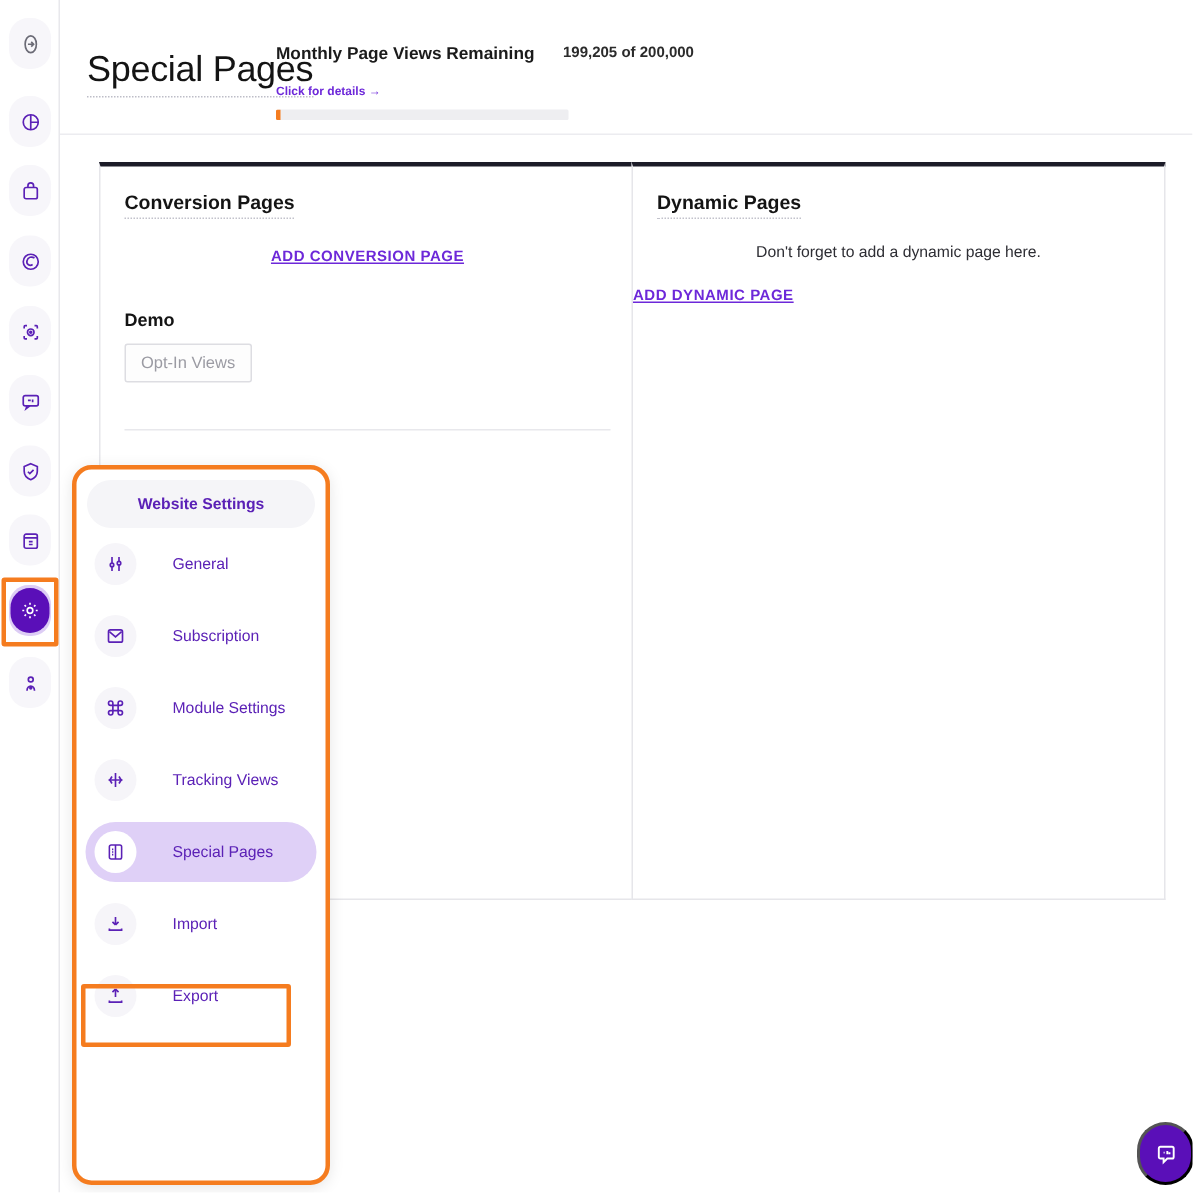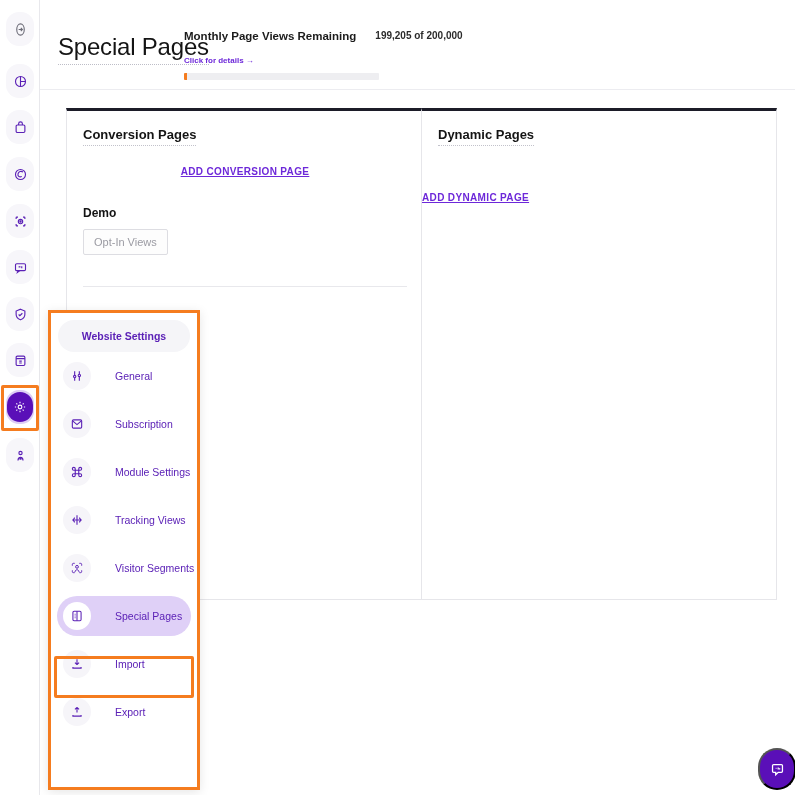--- a/index.html
+++ b/index.html
@@ -214,25 +214,25 @@
     top: 175px;
     height: 1px;
     background: #e8e8ec;
   }
 
   
   #settings-menu {
     position: absolute;
     left: 48px;
     top: 310px;
-    width: 152px;
+    width: 172px;
     height: 480px;
     background: #ffffff;
     border: 3px solid #f57c1f;
-    border-radius: 0;
+    border-radius: 13px;
     box-shadow: 0 2px 10px rgba(0,0,0,0.10);
     z-index: 40;
   }
   #menu-header {
     margin: 7px 7px 4px 7px;
     height: 32px;
     border-radius: 16px;
     background: #f5f5f8;
     display: flex;
     align-items: center;
@@ -406,20 +406,21 @@
     <section class="card" id="card-conversion">
       <h2 class="card-title">Conversion Pages</h2>
       <a class="link-action" id="add-conversion-link" href="#">ADD CONVERSION PAGE</a>
       <div id="conv-group-name">Demo</div>
       <div id="conv-chip">Opt-In Views</div>
       <div id="conv-divider"></div>
     </section>
 
     <section class="card" id="card-dynamic">
       <h2 class="card-title">Dynamic Pages</h2>
+      <p id="dynamic-empty-text">Don't forget to add a dynamic page here.</p>
       <a class="link-action" id="add-dynamic-link" href="#">ADD DYNAMIC PAGE</a>
     </section>
   </main>
 
   <aside id="settings-menu">
     <div id="menu-header">Website Settings</div>
 
     <div class="menu-item">
       <span class="mi-icon">
         <svg viewBox="0 0 24 24" fill="none" stroke="#5b21b6" stroke-width="1.9">
@@ -455,30 +456,20 @@
       <span class="mi-icon">
         <svg viewBox="0 0 24 24" fill="none" stroke="#5b21b6" stroke-width="1.9">
           <path d="M12 4v16M4 12h16"></path>
             <path d="M8 8l-2.5 4L8 16M16 8l2.5 4L16 16"></path>
         </svg>
       </span>
       <span class="mi-label">Tracking Views</span>
     </div>
 
 
-    <div class="menu-item">
-      <span class="mi-icon">
-        <svg viewBox="0 0 24 24" fill="none" stroke="#5b21b6" stroke-width="1.7">
-          <path d="M4 8V6a2 2 0 0 1 2-2h2M20 8V6a2 2 0 0 0-2-2h-2M4 16v2a2 2 0 0 0 2 2h2M20 16v2a2 2 0 0 1-2 2h-2"></path>
-          <circle cx="12" cy="10" r="2.4"></circle>
-            <path d="M8.6 19c0-2.2 1.5-4 3.4-4s3.4 1.8 3.4 4"></path>
-        </svg>
-      </span>
-      <span class="mi-label">Visitor Segments</span>
-    </div>
 
     <div class="menu-item selected">
       <span class="mi-icon">
         <svg viewBox="0 0 24 24" fill="none" stroke="#5b21b6" stroke-width="1.8">
           <rect x="5" y="4" width="14" height="16" rx="2"></rect>
             <path d="M12 4v16"></path>
             <path d="M8 9h1.5M8 12h1.5M8 15h1.5"></path>
         </svg>
       </span>
       <span class="mi-label">Special Pages</span>

